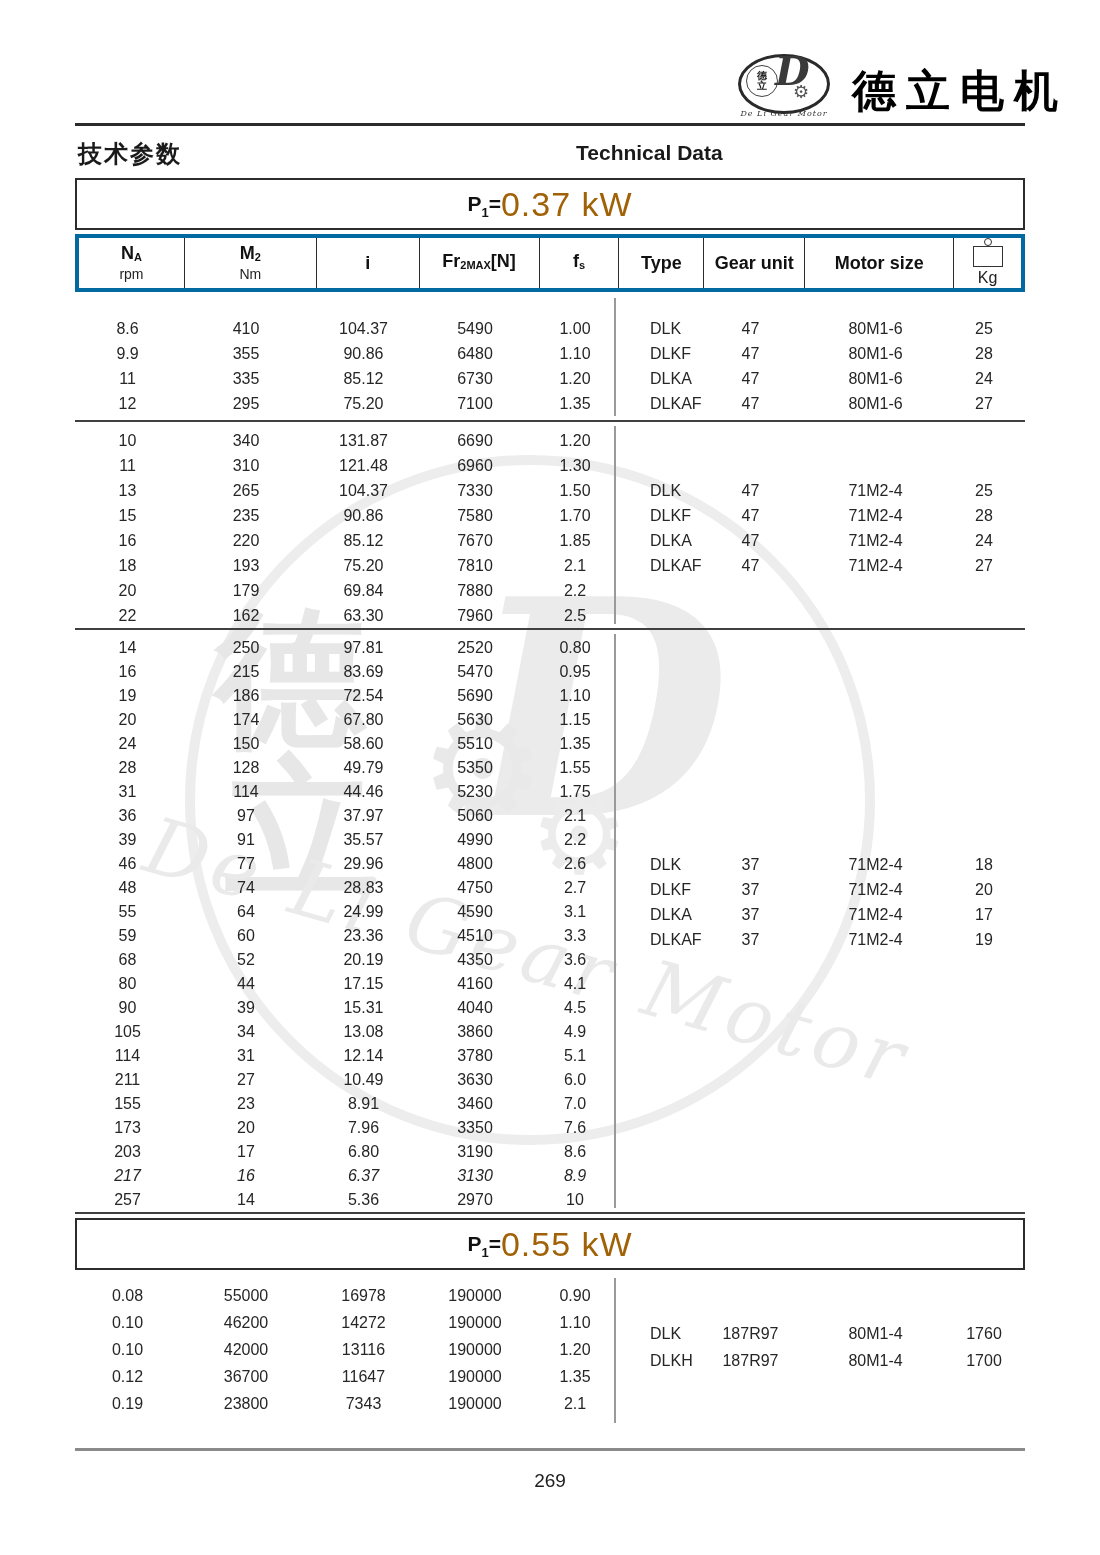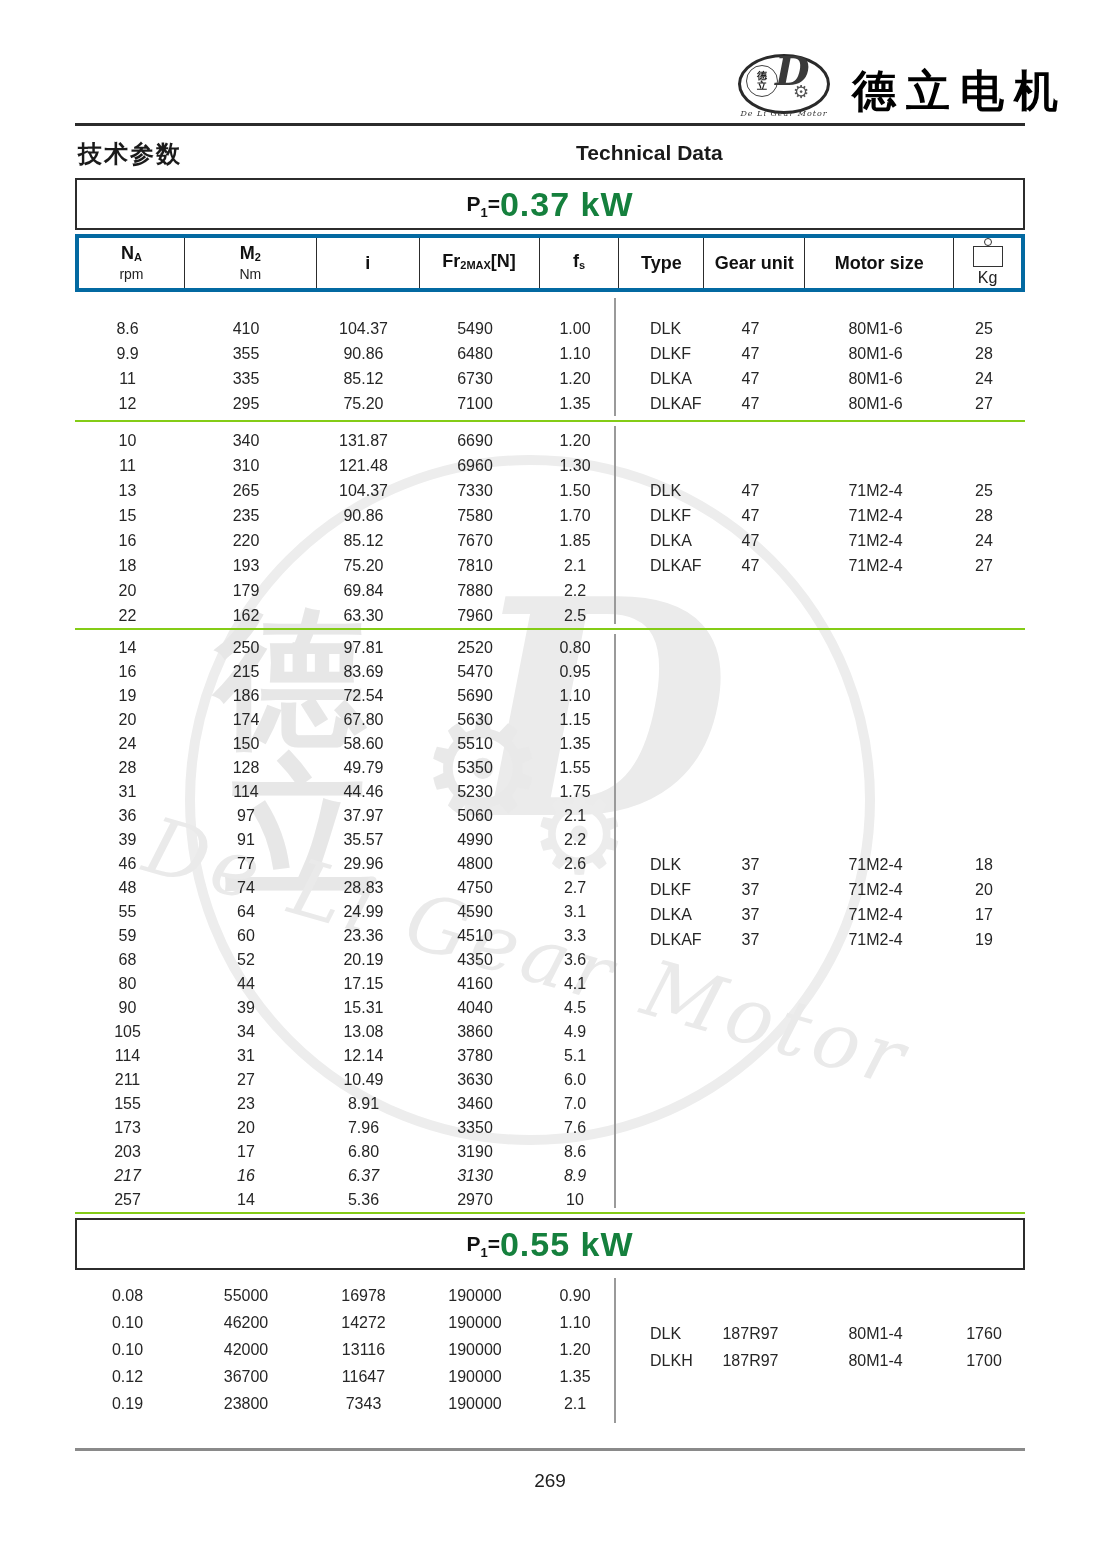--- a/index.html
+++ b/index.html
@@ -27,35 +27,35 @@
   .brand{position:absolute;left:852px;top:62px;font-size:44px;font-weight:bold;color:#000000;
          font-family:"DejaVu Serif",serif;letter-spacing:10px;white-space:nowrap;}
   .top-rule{position:absolute;left:75px;top:123px;width:950px;height:3px;background:#2b2b2b;}
   .sub-cn{position:absolute;left:78px;top:138px;font-size:24px;font-weight:bold;color:#1a1a1a;letter-spacing:2px;}
   .sub-en{position:absolute;left:576px;top:141px;font-size:21px;font-weight:bold;color:#1a1a1a;}
   
   .content{position:absolute;left:75px;top:178px;width:950px;}
   .title-box{box-sizing:border-box;height:52px;border:2px solid #2c2c2c;display:flex;align-items:center;justify-content:center;margin-bottom:4px;}
   .tb-p{font-size:21px;font-weight:bold;color:#111;}
   .tb-sub{font-size:13px;font-weight:bold;color:#111;align-self:flex-end;margin-bottom:8px;}
-  .tb-val{font-size:34px;font-weight:bold;color:#15803d;letter-spacing:1px;}
+  .tb-val{font-size:34px;font-weight:normal;color:#a16207;letter-spacing:1px;}
   .colhead{box-sizing:border-box;height:58px;border:4px solid #0369a1;display:flex;margin-bottom:2px;}
   .hc{box-sizing:border-box;display:flex;flex-direction:column;align-items:center;justify-content:center;border-left:1.5px solid #2c2c2c;}
   .hc:first-child{border-left:none;}
   .hc .main{font-size:18px;font-weight:bold;color:#111;line-height:19px;}
   .hc .unit{font-size:14px;color:#222;line-height:15px;}
   .hsub{font-size:11px;font-weight:bold;vertical-align:-2px;}
   .w0{width:105px}.w1{width:132px}.w2{width:103px}.w3{width:120px}.w4{width:80px}
   .w5{width:85px}.w6{width:101px}.w7{width:149px}.w8{width:68px}
   .weight-icon{position:relative;width:28px;height:19px;border:1.5px solid #333;margin-top:7px;}
   .weight-icon::before{content:"";position:absolute;left:10px;top:-9px;width:6px;height:6px;border:1.5px solid #333;border-radius:50%;background:#fff;}
   .kg-label{font-size:16px;color:#222;margin-top:2px;}
   
   .block{position:relative;box-sizing:border-box;}
-  .block.sep{border-bottom:2px solid #84cc16;}
+  .block.sep{border-bottom:2px solid #404040;}
   .vdiv{position:absolute;left:539px;top:4px;bottom:4px;width:1.5px;background:#9a9a9a;}
   .drow{display:flex;}
   .dcell{display:flex;align-items:center;justify-content:center;font-size:16px;color:#262626;}
   .ttable{position:absolute;left:540px;width:405px;text-align:right;}
   .trow{display:flex;}
   .tcell{display:flex;align-items:center;justify-content:center;font-size:16px;color:#262626;}
   .tcell.t0{justify-content:flex-start;box-sizing:border-box;padding-left:35px;}
   
   .bottom-rule{position:absolute;left:75px;top:1448px;width:950px;height:2.5px;background:#8a8a8a;}
   .page-num{position:absolute;left:0;top:1470px;width:1100px;text-align:center;font-size:19px;color:#1d1d1d;}

